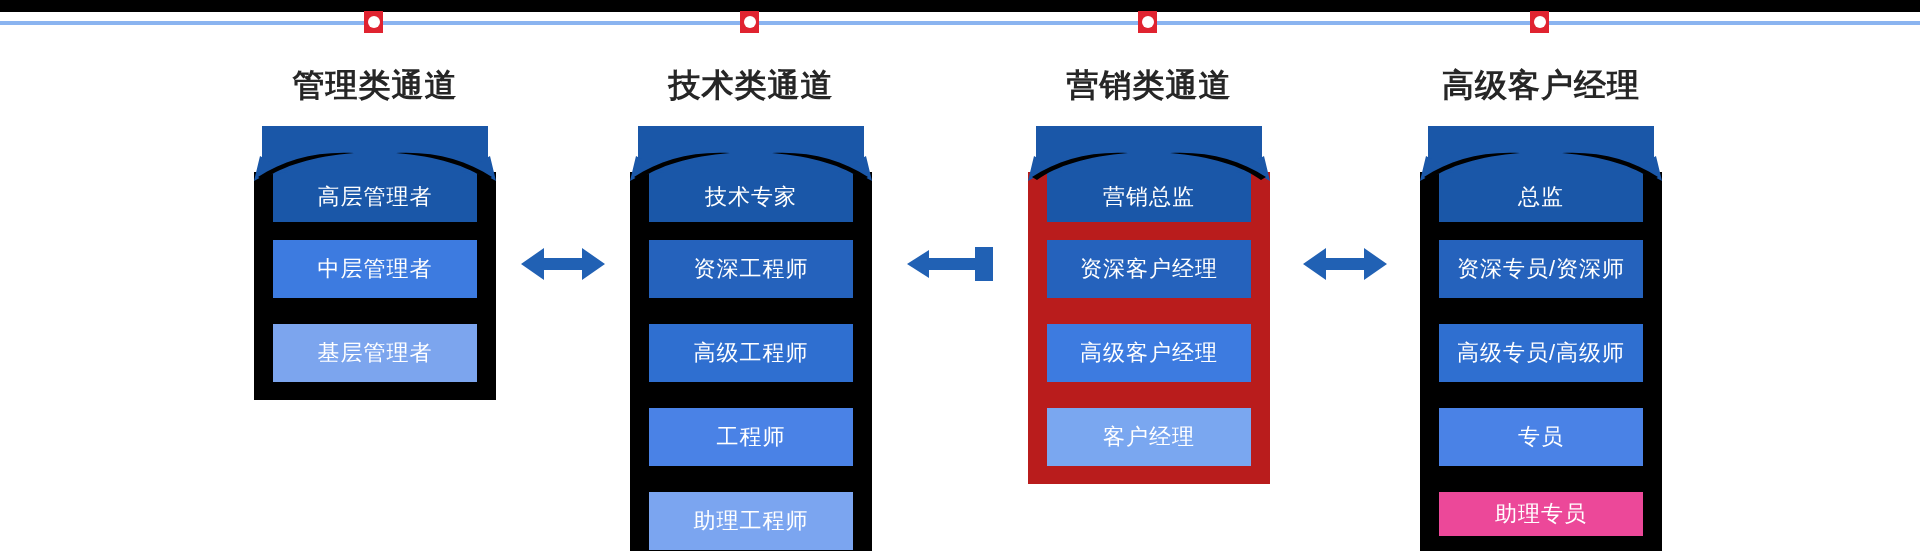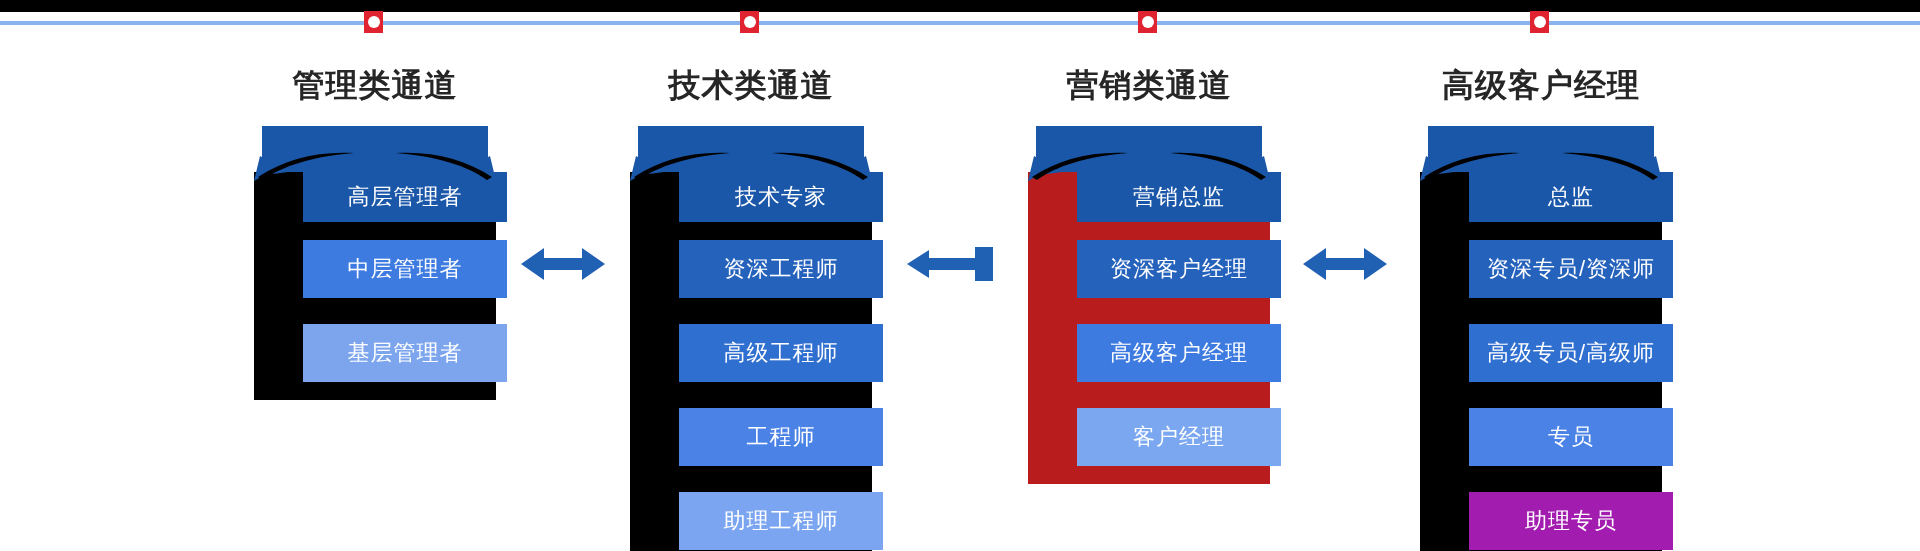--- a/index.html
+++ b/index.html
@@ -9,21 +9,21 @@
     position:relative;
   }
   #stage{position:absolute;left:0;top:0;width:1920px;height:551px;}
   .top-bar{position:absolute;left:0;top:0;width:1920px;height:12px;}
   .timeline-line{position:absolute;left:0;top:21px;width:1920px;height:4px;}
   .timeline-marker{position:absolute;top:11px;width:19px;height:22px;display:flex;align-items:center;justify-content:center;}
   .timeline-marker .dot{width:12px;height:12px;border-radius:50%;}
   .channel-title{position:absolute;top:64px;width:320px;text-align:center;
     font-size:32px;font-weight:bold;letter-spacing:1px;}
   .ladder-frame{position:absolute;top:172px;width:242px;}
-  .level-box{position:absolute;left:19px;width:204px;display:flex;align-items:center;justify-content:center;margin-left:30px;}
+  .level-box{position:absolute;left:19px;width:204px;display:flex;align-items:center;justify-content:center;}
   .level-label{color:#fff;font-size:22px;letter-spacing:1px;white-space:nowrap;}
   .ladder-cap{position:absolute;top:126px;width:242px;height:58px;}
   .transfer-arrow{position:absolute;}
 </style>
 </head>
 <body>
 
 <div id="stage">
     <div class="top-bar" style="background: rgb(0, 0, 0);"></div>
     <div class="timeline-line" style="background: rgb(138, 180, 240);"></div>
@@ -124,21 +124,21 @@
       </div>
       <div class="level-box" style="background: rgb(37, 98, 188); top: 68px; height: 58px;">
         <span class="level-label" style="color: rgb(255, 255, 255);">资深专员/资深师</span>
       </div>
       <div class="level-box" style="background: rgb(47, 111, 208); top: 152px; height: 58px;">
         <span class="level-label" style="color: rgb(255, 255, 255);">高级专员/高级师</span>
       </div>
       <div class="level-box" style="background: rgb(74, 130, 230); top: 236px; height: 58px;">
         <span class="level-label" style="color: rgb(255, 255, 255);">专员</span>
       </div>
-      <div class="level-box" style="background: #a21caf; top: 320px; height: 58px;">
+      <div class="level-box" style="background: #ec4899; top: 320px; height: 44px;">
         <span class="level-label" style="color: rgb(255, 255, 255);">助理专员</span>
       </div>
     </div>
     <div class="ladder-cap" style="left: 1420px;"><svg width="242" height="58" viewBox="0 0 242 58" xmlns="http://www.w3.org/2000/svg">
     <rect x="8" y="0" width="226" height="46" fill="#1a57a8"></rect>
     <g>
     <polygon points="0,55 6,30 34,46 11,49" fill="#1a57a8"></polygon>
     <path d="M 4,51 C 30,34 62,25 100,27 C 60,30 28,40 9,54 Z" fill="#000000"></path>
         </g>
     <g transform="translate(242,0) scale(-1,1)">

